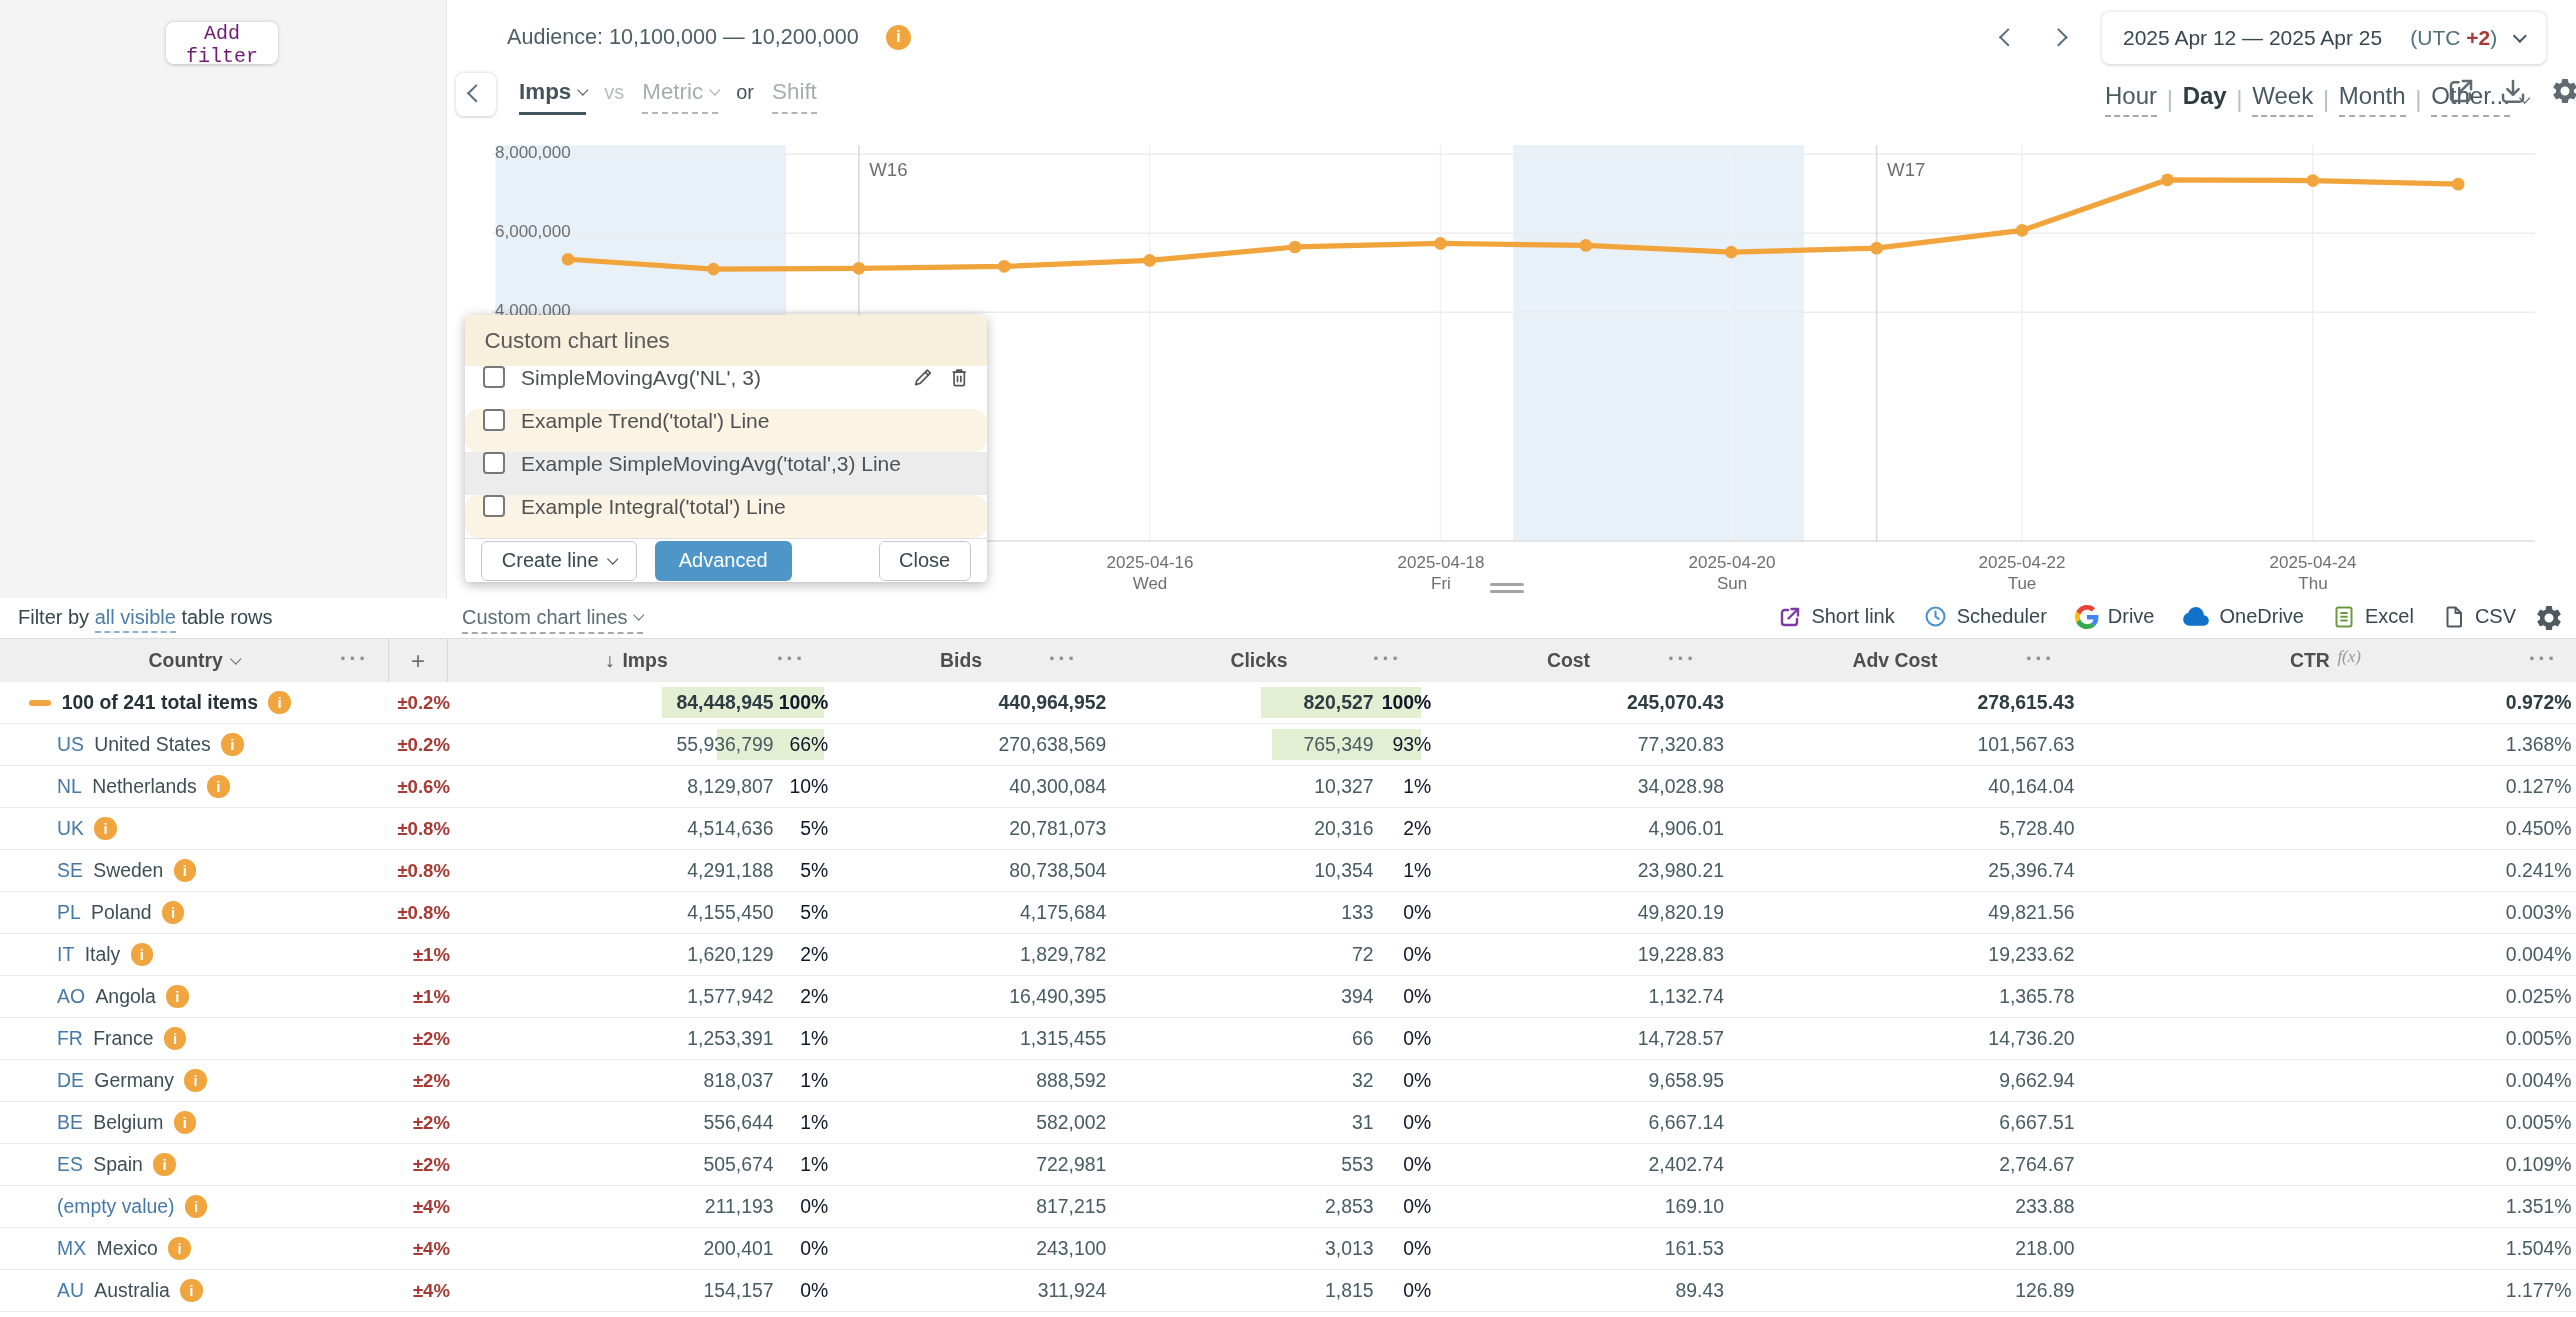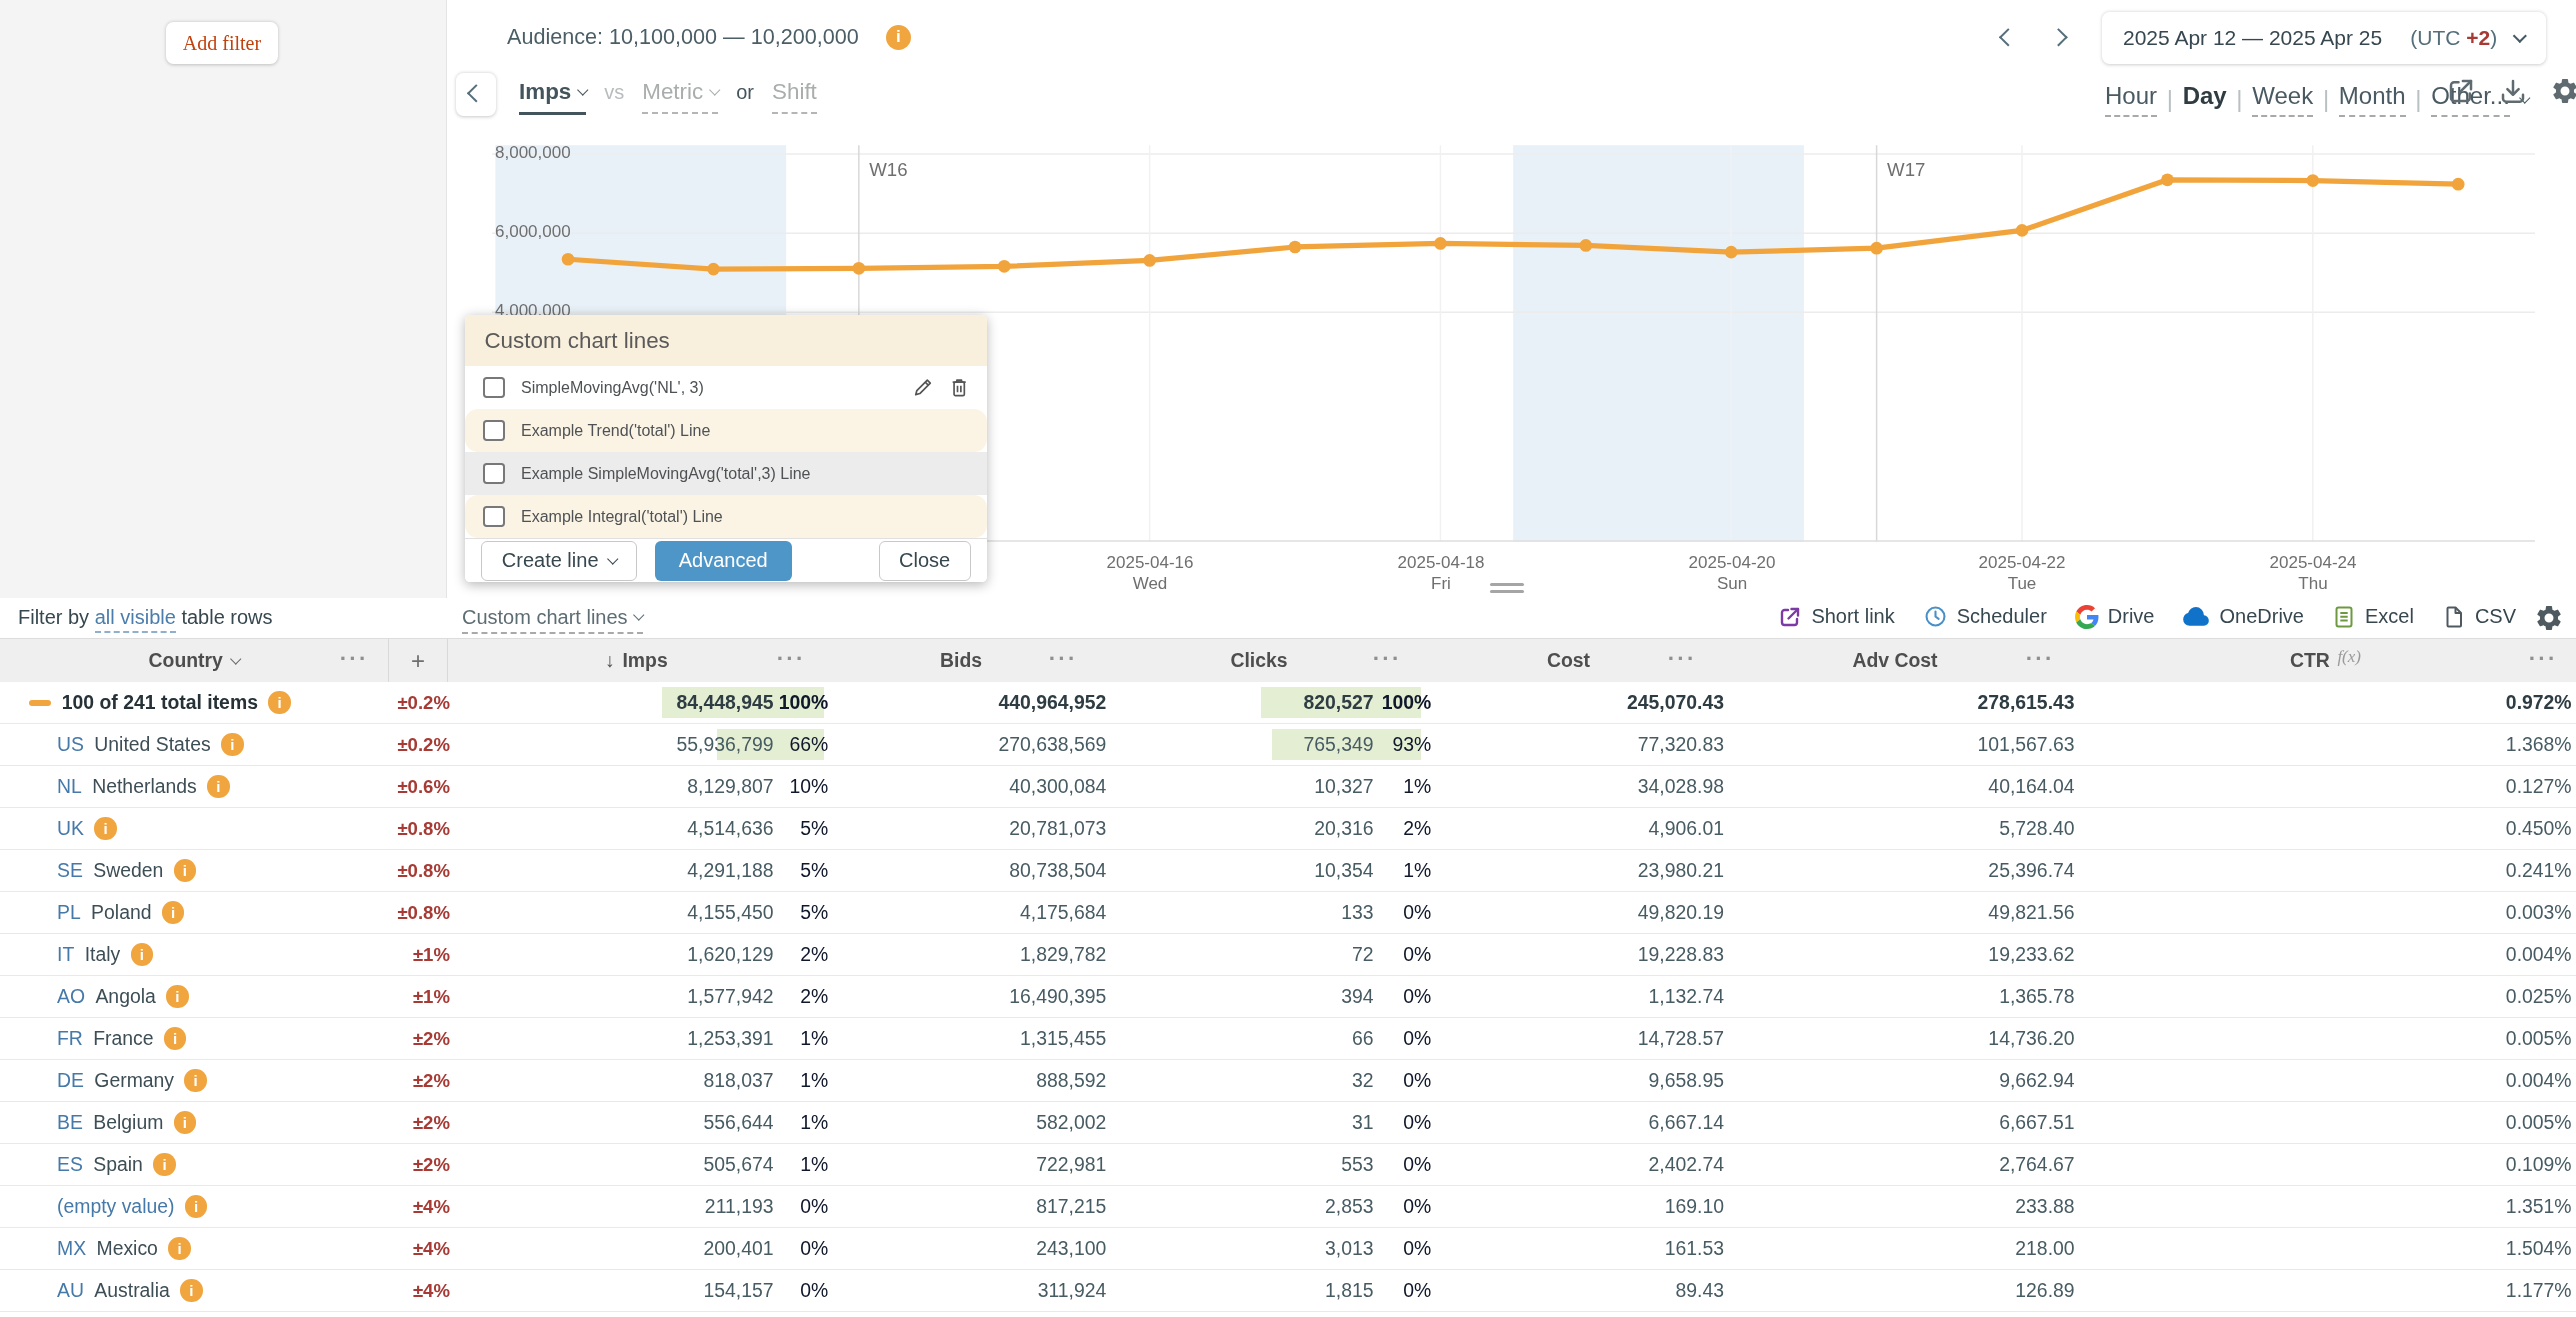--- a/index.html
+++ b/index.html
@@ -12,21 +12,21 @@
   .chv.left  { transform:rotate(135deg); }
   .chv.right { transform:rotate(-45deg); }
   .chv.big { width:12.7px; height:12.7px; border-width:0 2.6px 2.6px 0; }
   .chv.sm { width:7.5px; height:7.5px; border-width:0 1.9px 1.9px 0; }
 
   .dots::before { content:"···"; font-weight:bold; letter-spacing:2.2px; color:#8f8f8f; font-size:22.4px; }
 
   
   #left-panel { position:absolute; left:0; top:0; width:447px; height:598px; background:#f4f4f4; border-right:0.7px solid #e4e4e4; }
   #add-filter { position:absolute; left:166px; top:22.4px; width:112px; height:42px; background:#fff; border:none; border-radius:7.5px;
-    box-shadow:0 0.7px 3.7px rgba(0,0,0,.22); font-family:Liberation Serif, serif; font-size:20px; color:#c2410c; cursor:pointer; }
+    box-shadow:0 0.7px 3.7px rgba(0,0,0,.22); font-family:Liberation Mono, monospace; font-size:20px; color:#701a75; cursor:pointer; }
 
   
   #audience { position:absolute; left:507px; top:24px; display:flex; align-items:center; gap:27px; }
   #audience .txt { font-size:21.6px; color:#4b5e66; }
   .info-circle { width:25px; height:25px; border-radius:50%; background:#f0a53e; color:#fff; font-size:17px; font-weight:bold;
     display:inline-flex; align-items:center; justify-content:center; }
   #nav-prev, #nav-next { position:absolute; top:31px; background:none; border:none; color:#546e7a; cursor:pointer; }
   #nav-prev { left:2002px; } #nav-next { left:2052px; }
   #date-pill { position:absolute; left:2102px; top:12px; width:444px; height:52px; background:#fff; border-radius:7.5px;
     box-shadow:0 0.7px 3.7px rgba(0,0,0,.2); display:flex; align-items:center; padding:0 21px; gap:15px; cursor:pointer; }
@@ -58,21 +58,21 @@
   #chart { position:absolute; left:492px; top:145px; z-index:1; }
   .ylab { position:absolute; left:495px; font-size:17px; color:#6f6f6f; z-index:2; }
   .xlab { position:absolute; top:552px; width:134px; text-align:center; font-size:17px; color:#6f6f6f; line-height:21px; z-index:1; }
   #resize-handle { position:absolute; left:1490px; top:583px; cursor:row-resize; }
   #resize-handle i { display:block; width:34px; height:3px; background:#a5a5a5; border-radius:1.5px; margin-bottom:3.7px; }
 
   
   #popup { position:absolute; left:465px; top:315px; width:522px; background:#fff; border-radius:5.2px; overflow:hidden;
     box-shadow:0 2.2px 12px rgba(0,0,0,.28); z-index:30; }
   .pp-title { height:51px; line-height:51px; background:#f8f0dd; padding-left:19.4px; font-size:22.4px; color:#5a5a5a; }
-  .pp-item { height:43px; display:flex; align-items:center; padding:0 16.4px 0 18px; gap:16.4px; font-size:16px; color:#4f5254; }
+  .pp-item { height:43px; display:flex; align-items:flex-start; padding:0 16.4px 0 18px; gap:16.4px; font-size:21px; color:#4f5254; }
   .pp-item.cream { background:#fbf4e5;border-radius:13px; }
   .pp-item.gray { background:#ececec; }
   .cb { width:21.6px; height:21.6px; border:2.2px solid #787878; border-radius:3.7px; background:#fff; flex:none; cursor:pointer; }
   .pp-actions { margin-left:auto; display:flex; gap:13.4px; }
   .pp-actions svg { cursor:pointer; }
   .pp-footer { height:44px; border-top:0.7px solid #e0e0e0; display:flex; align-items:center; padding:0 16.4px; gap:18px; background:#fff; }
   .pbtn { height:40px; border-radius:6px; font-family:inherit; font-size:20px; cursor:pointer; display:inline-flex; align-items:center; gap:10.4px; }
   .pbtn.light { background:#fff; border:0.7px solid #c8c8c8; color:#37474f; padding:0 19.4px; }
   .pbtn.blue { background:#4e96c8; border:none; color:#fff; padding:0 24px; }
   #close-btn { margin-left:auto; }

